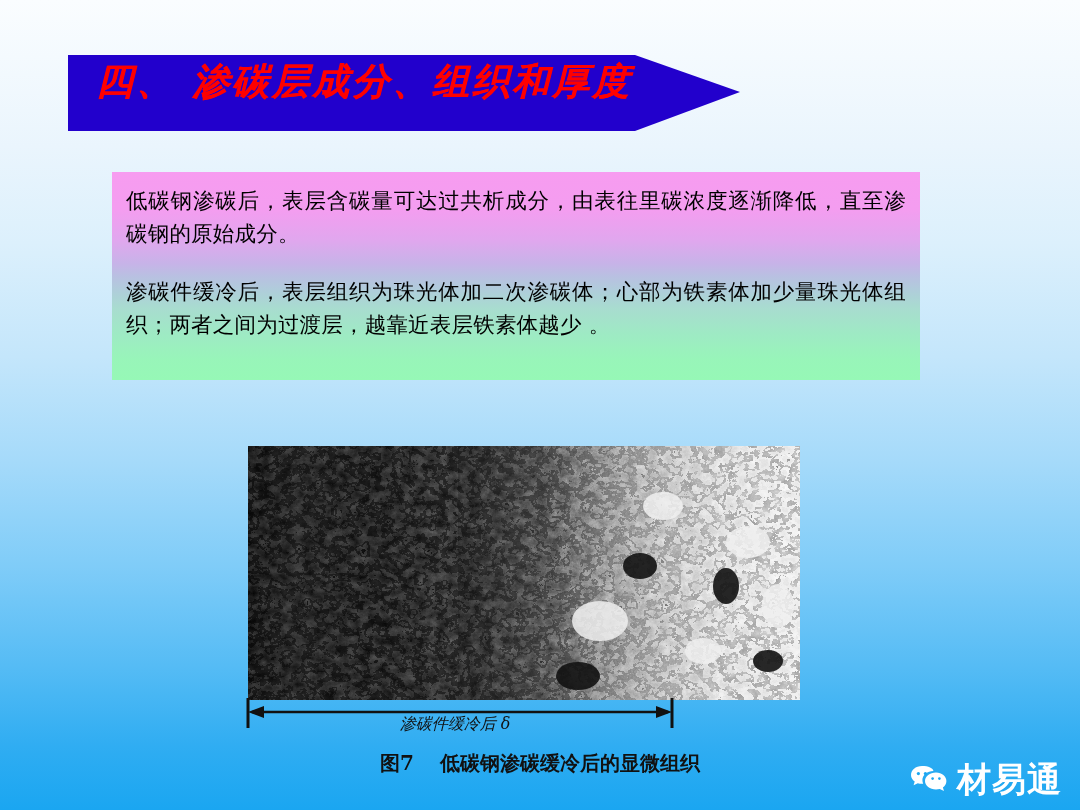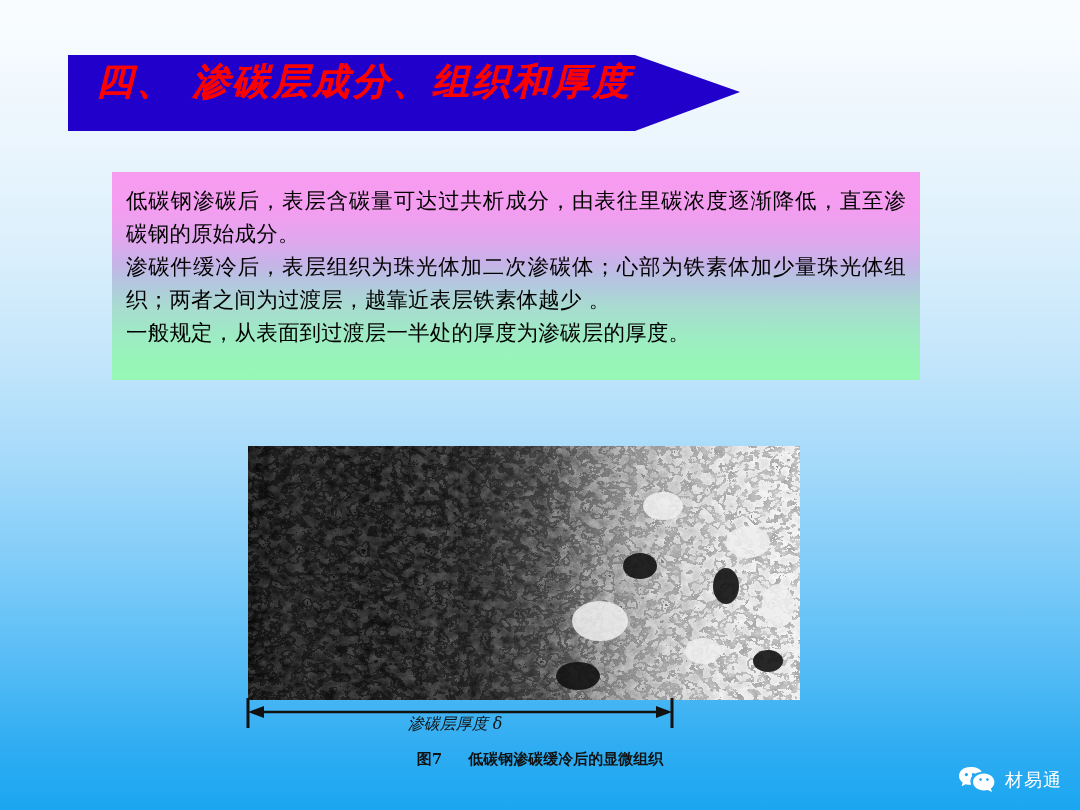--- a/index.html
+++ b/index.html
@@ -85,20 +85,21 @@
     color: #000000;
     font-size: 21.5px;
     line-height: 33px;
   }
   #text-box p {
     margin: 0;
     text-align: justify;
     letter-spacing: 0.2px;
   }
   #text-box p.gap-before {
+    margin-top: 25px;
   }
 
   
   #micrograph-wrap {
     position: absolute;
     left: 248px;
     top: 446px;
     width: 552px;
     height: 254px;
     overflow: hidden;
@@ -137,63 +138,62 @@
 
   
   #figure-caption {
     position: absolute;
     left: 0;
     top: 750px;
     width: 1080px;
     text-align: center;
     font-family: "DejaVu Serif", "Liberation Serif", serif;
     font-weight: bold;
-    font-size: 15px;
+    font-size: 20px;
     color: #111111;
     white-space: nowrap;
   }
   #figure-caption .fig-no {
     margin-right: 26px;
   }
 
   
   #watermark {
     position: absolute;
     right: 18px;
     bottom: 14px;
     display: flex;
     align-items: center;
     gap: 6px;
   }
   #watermark .wm-text {
     color: #ffffff;
     font-family: "DejaVu Sans", "Liberation Sans", sans-serif;
-    font-size: 18px;
-    font-weight: normal;
+    font-size: 34px;
+    font-weight: bold;
     letter-spacing: 1px;
     line-height: 1;
   }
   #watermark svg { display: block; }
 </style>
 </head>
 <body>
 
 <div id="slide">
 
   <div id="title-banner">
     <svg width="672" height="76" viewBox="0 0 672 76">
       <polygon points="0,0 567,0 672,37 567,76 0,76" fill="#2200CC"></polygon>
     </svg>
     <div id="title-text">四、  渗碳层成分、组织和厚度</div>
   </div>
 
   <div id="text-box">
     <p>低碳钢渗碳后，表层含碳量可达过共析成分，由表往里碳浓度逐渐降低，直至渗碳钢的原始成分。</p>
     <p class="gap-before">渗碳件缓冷后，表层组织为珠光体加二次渗碳体；心部为铁素体加少量珠光体组织；两者之间为过渡层，越靠近表层铁素体越少 。</p>
-    <p class="gap-before">一般规定，从表面到过渡层一半处的厚度为渗碳层的厚度。</p>
   </div>
 
   <div id="micrograph-wrap">
     <svg width="552" height="254" viewBox="0 0 552 254">
       <defs>
 
         <filter id="grain" x="0" y="0" width="100%" height="100%">
           <feTurbulence type="fractalNoise" baseFrequency="0.55" numOctaves="4" seed="7" result="n"></feTurbulence>
           <feColorMatrix in="n" type="saturate" values="0"></feColorMatrix>
           <feComponentTransfer>
@@ -266,21 +266,21 @@
   <div id="dimension-line">
     <svg width="446" height="48" viewBox="0 0 446 48">
 
       <line x1="10" y1="0" x2="10" y2="30" stroke="#111111" stroke-width="3"></line>
       <line x1="434" y1="0" x2="434" y2="30" stroke="#111111" stroke-width="3"></line>
 
       <line x1="14" y1="14" x2="430" y2="14" stroke="#111111" stroke-width="2.5"></line>
       <polygon points="10,14 26,8 26,20" fill="#111111"></polygon>
       <polygon points="434,14 418,8 418,20" fill="#111111"></polygon>
     </svg>
-    <div id="dimension-label">渗碳层厚度 δ</div>
+    <div id="dimension-label">渗碳件缓冷后 δ</div>
   </div>
 
   <div id="figure-caption">
     <span class="fig-no">图7</span><span>低碳钢渗碳缓冷后的显微组织</span>
   </div>
 
   <div id="watermark">
     <span>
       <svg width="40" height="32" viewBox="0 0 40 32">
 

